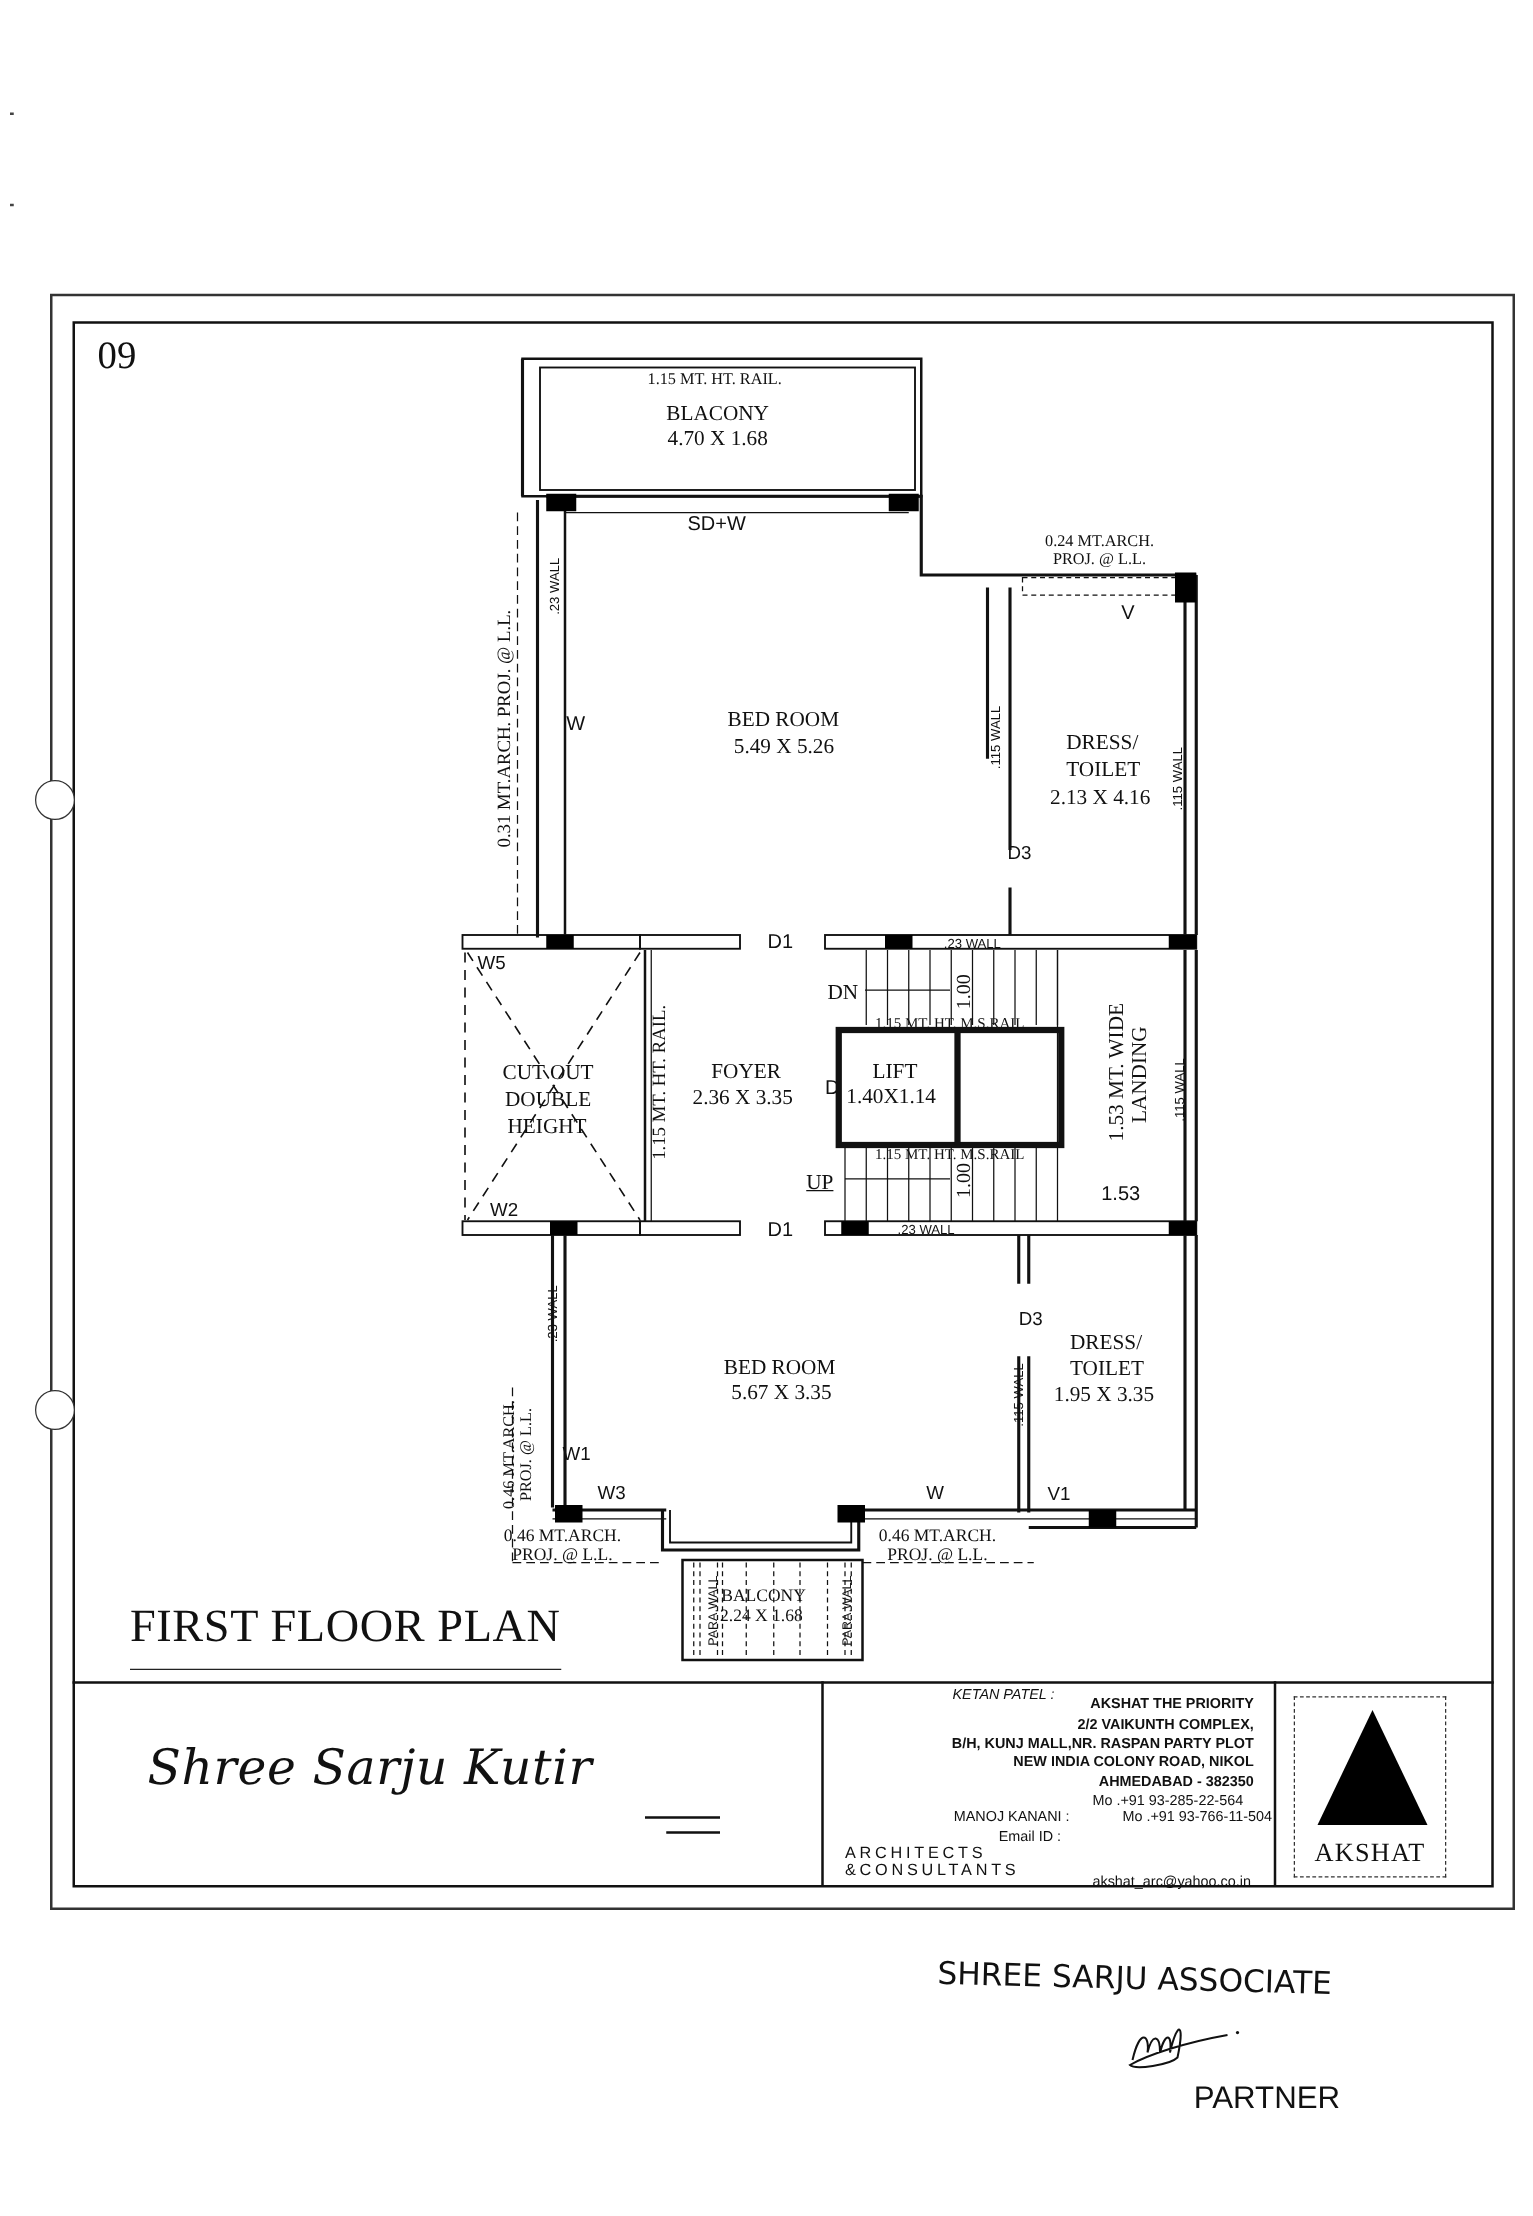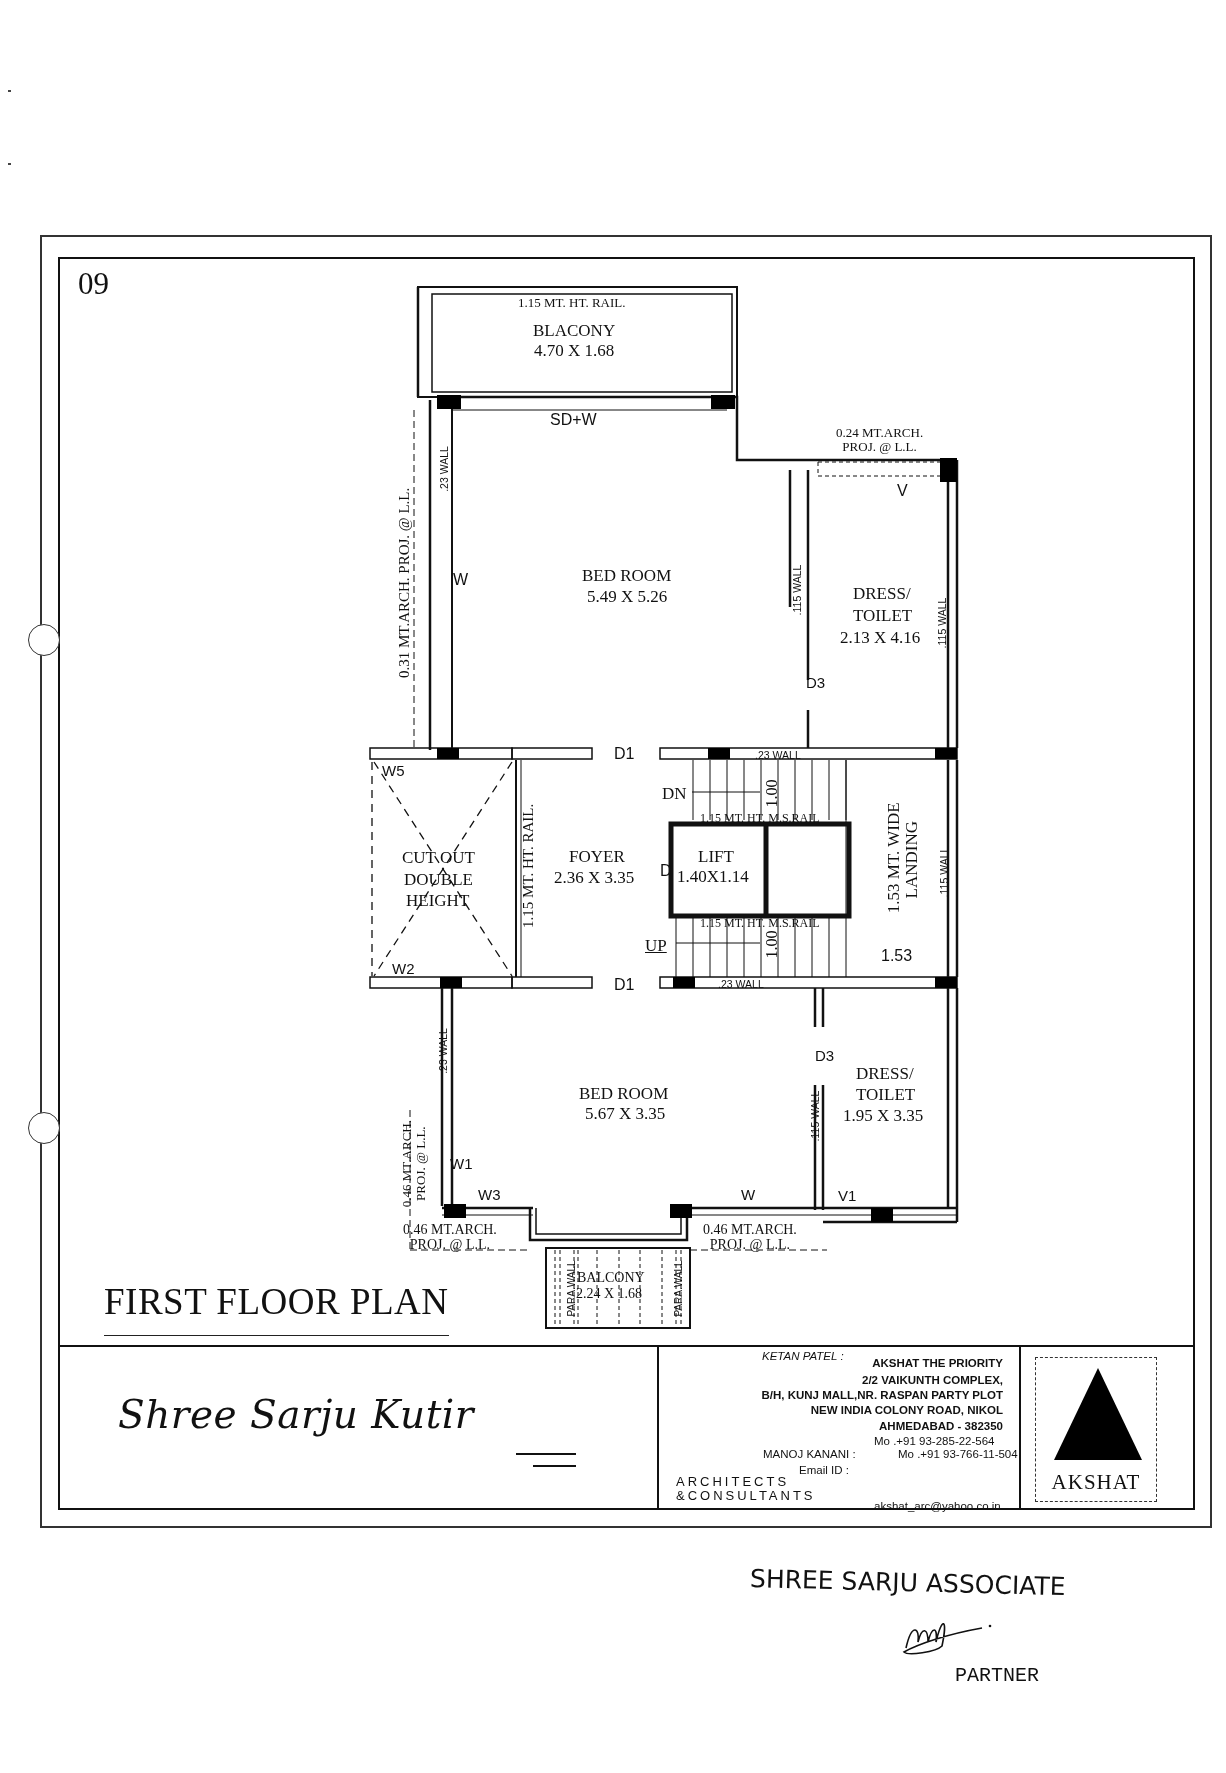--- a/index.html
+++ b/index.html
@@ -19,21 +19,21 @@
   .plan-title{position:absolute;left:104px;top:1280px;font-size:37px;letter-spacing:0.5px;border-bottom:1.5px solid #222;padding-bottom:12px;}
   .project-name{position:absolute;left:118px;top:1392px;font-family:"DejaVu Serif",serif;font-style:italic;font-size:39px;letter-spacing:0.5px;}
   .tb-line{position:absolute;background:#111;}
   .firm{position:absolute;right:223px;font-family:"Liberation Sans",sans-serif;font-weight:bold;font-size:11.5px;text-align:right;line-height:16px;}
   .contact{position:absolute;font-family:"Liberation Sans",sans-serif;font-size:11.5px;white-space:nowrap;}
   .arch{position:absolute;left:676px;top:1475px;font-family:"Liberation Sans",sans-serif;font-size:13px;letter-spacing:3px;line-height:14px;}
   .logo-box{position:absolute;left:1035px;top:1357px;width:122px;height:145px;border:1px dashed #333;box-sizing:border-box;}
   .logo-tri{position:absolute;left:18px;top:10px;width:0;height:0;border-left:44px solid transparent;border-right:44px solid transparent;border-bottom:92px solid #000;}
   .logo-text{position:absolute;left:0;right:0;top:112px;text-align:center;font-size:21px;letter-spacing:1px;}
   .sig-company{position:absolute;left:750px;top:1564px;font-family:"DejaVu Sans",sans-serif;font-size:25px;transform:rotate(1.5deg);transform-origin:left center;}
-  .sig-role{position:absolute;left:955px;top:1664px;font-family:Liberation Mono, monospace;font-size:20px;}
+  .sig-role{position:absolute;left:955px;top:1664px;font-family:Liberation Sans, sans-serif;font-size:25px;}
 </style>
 </head>
 <body>
 
 <div class="speck" style="left:8px;top:90px;"></div>
 <div class="speck" style="left:8px;top:163px;"></div>
 
 <div class="border-outer"></div>
 <div class="border-inner"></div>
 <div class="punch" style="left:28px;top:624px;"></div>

